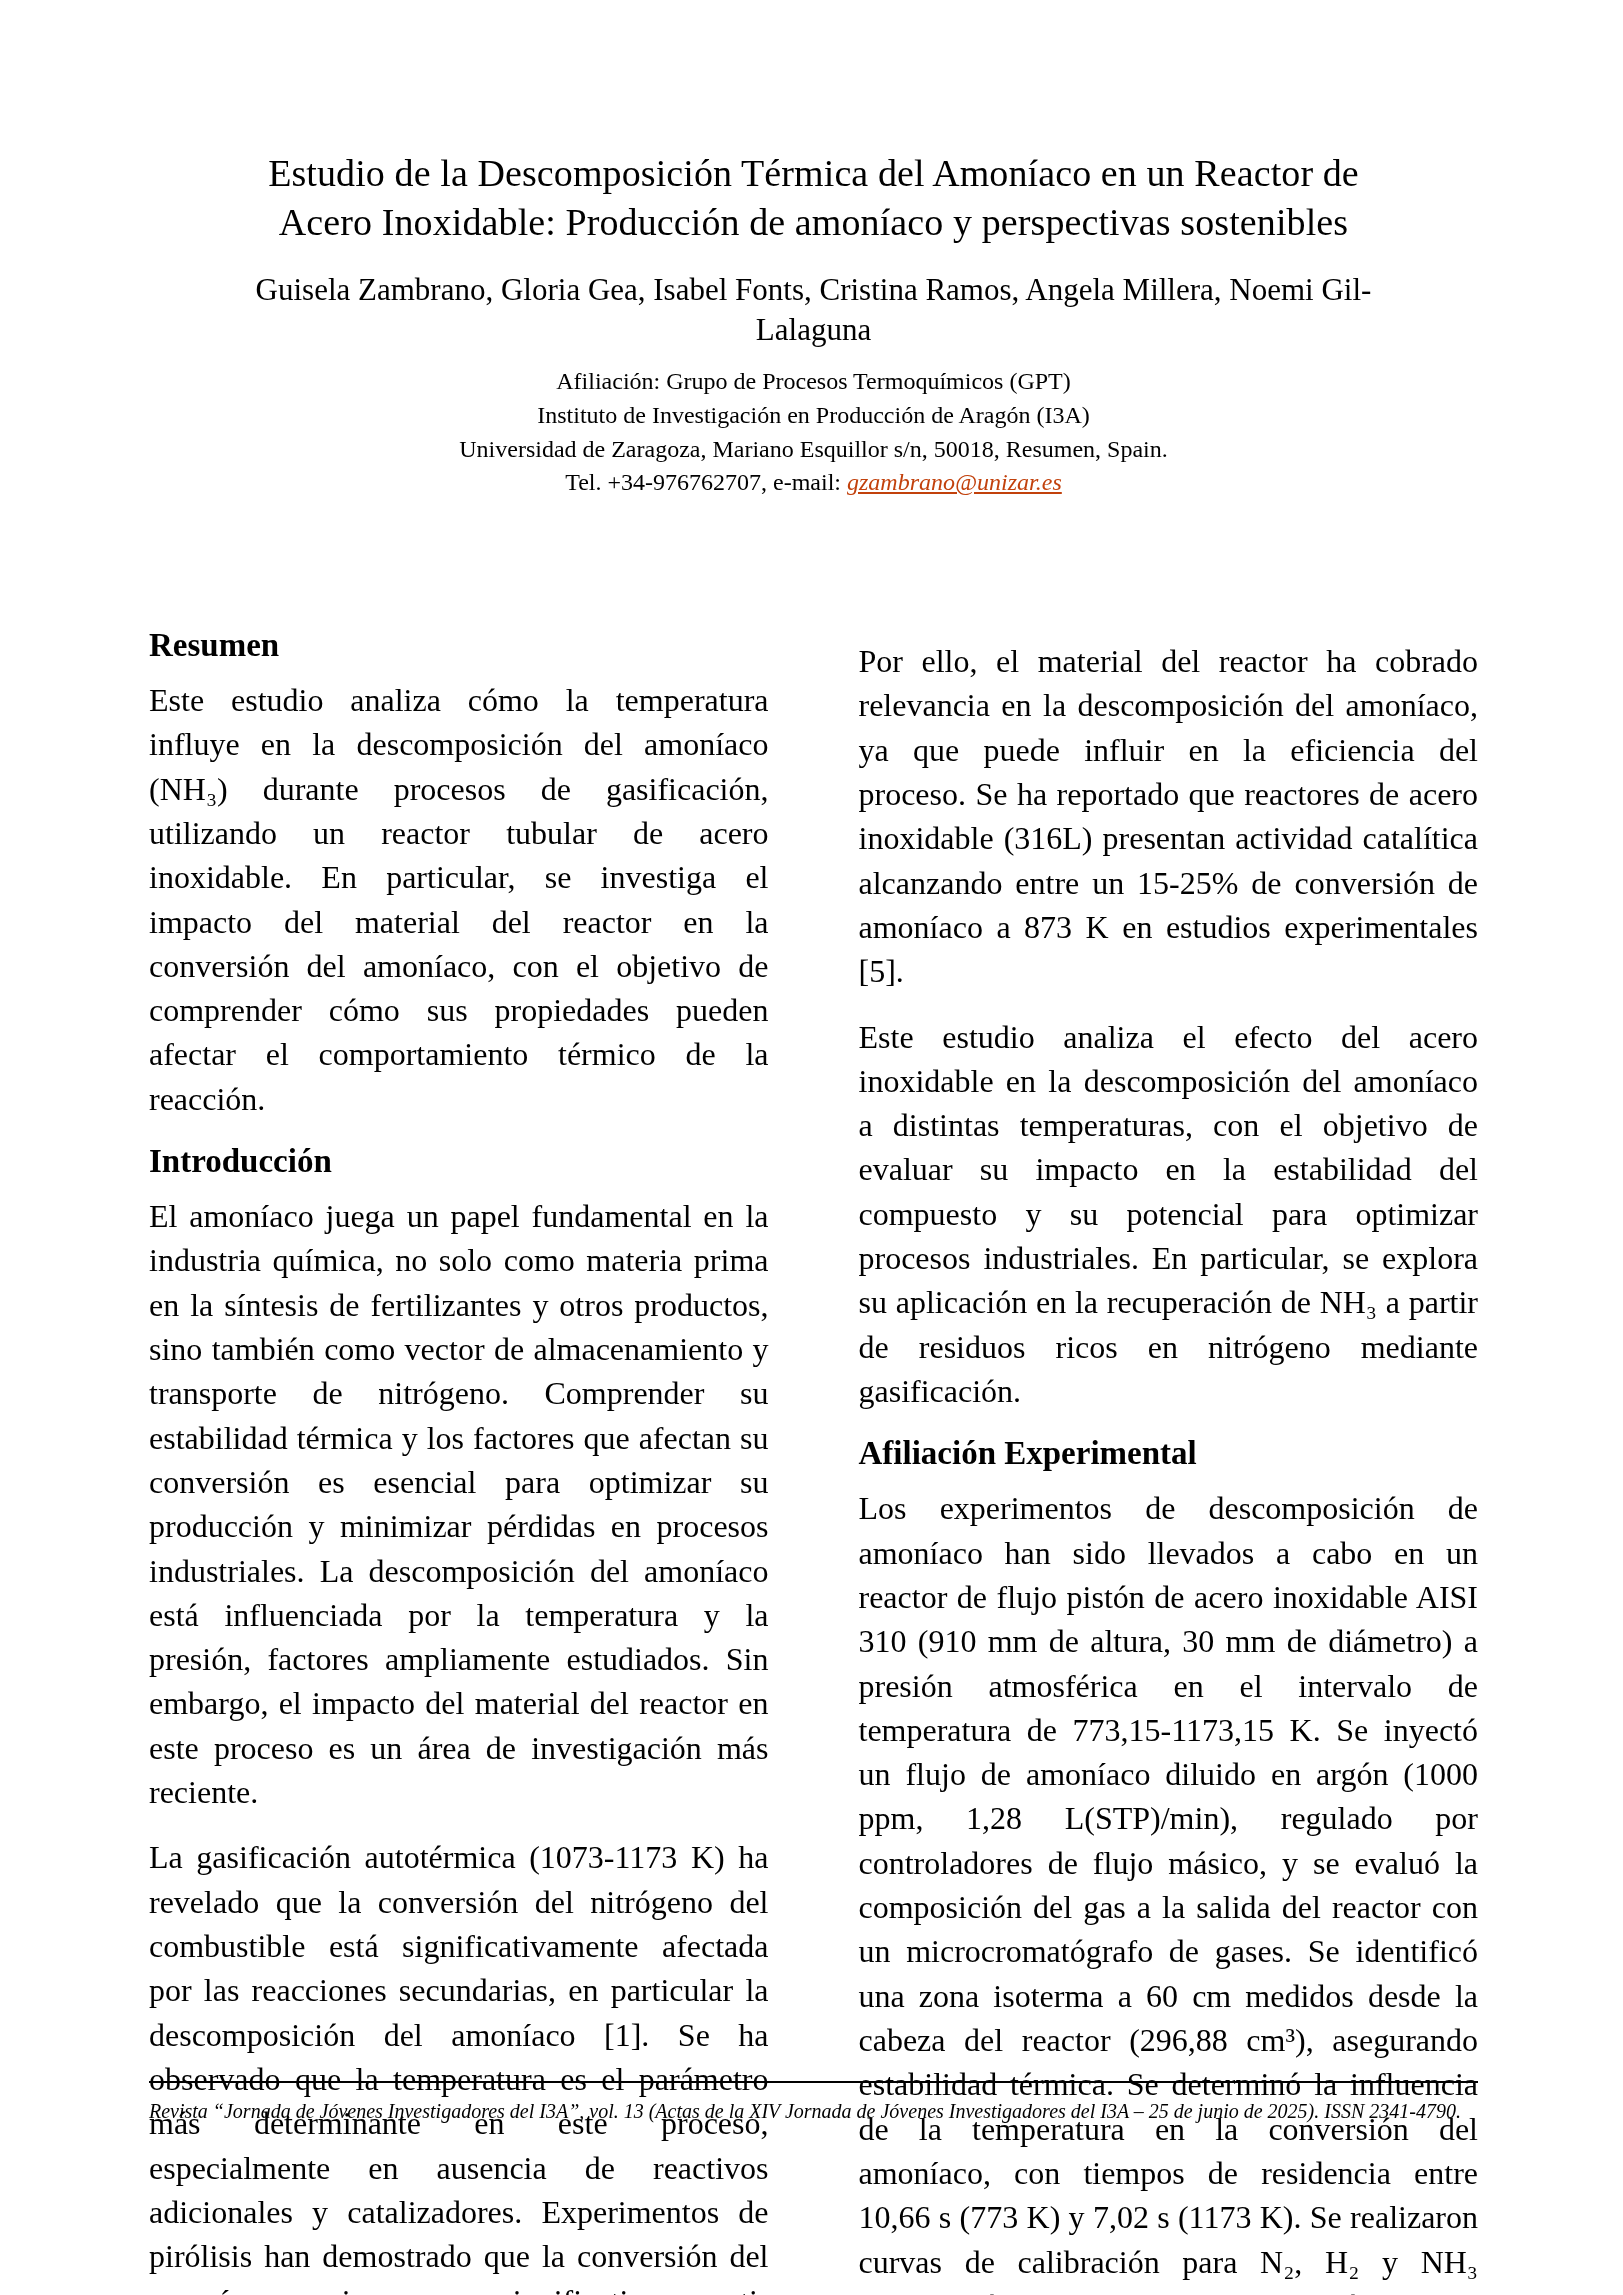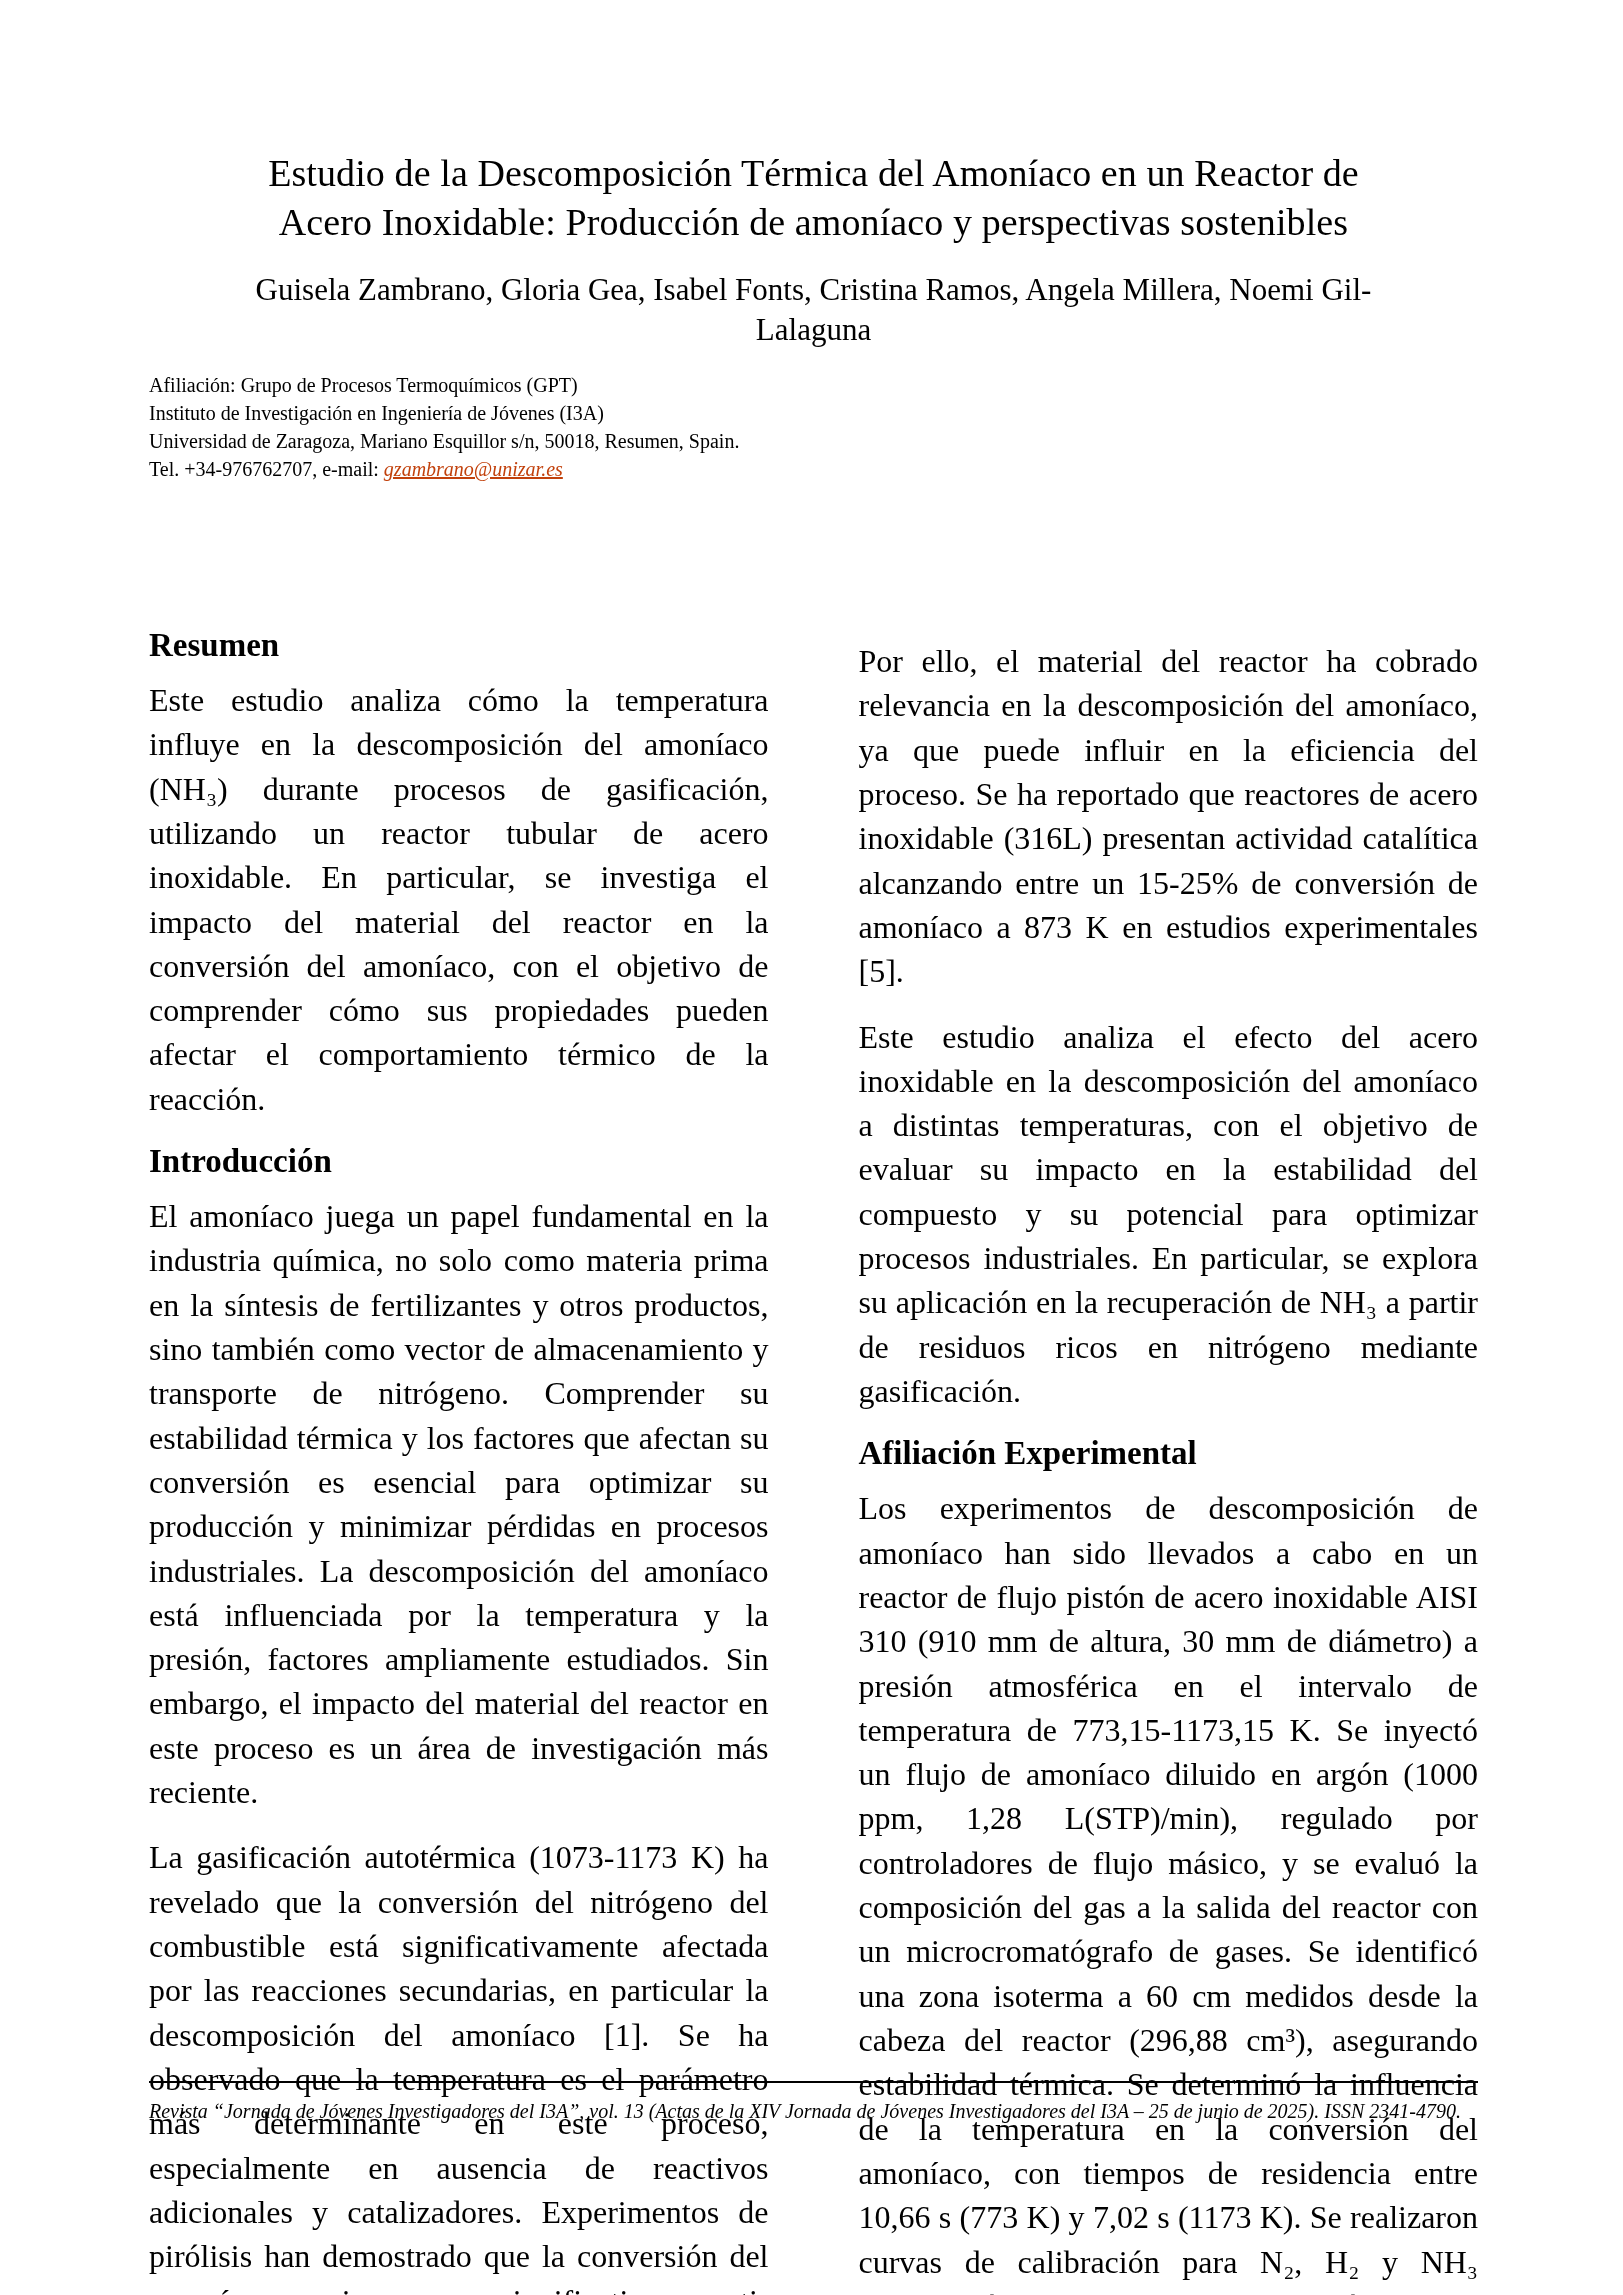--- a/index.html
+++ b/index.html
@@ -37,23 +37,23 @@
   }
   .doc-authors {
     font-size: 31px;
     line-height: 1.30;
     text-align: center;
     margin: 23.6px auto 0 auto;
     width: 1231px;
     font-weight: normal;
   }
   .affiliation {
-    margin-top: 21px;
-    text-align: left;
-    font-size: 20px;
+    margin-top: 15px;
+    text-align: center;
+    font-size: 24px;
     line-height: 1.40;
   }
   .affiliation .aff-line {
     display: block;
   }
   .email-link {
     color: #c2410c;
     text-decoration: underline;
     font-style: italic;
   }
@@ -116,21 +116,21 @@
 </head>
 <body>
 
 <div class="page">
 
   <div class="header">
     <h1 class="doc-title">Estudio de la Descomposición Térmica del Amoníaco en un Reactor de Acero Inoxidable: Producción de amoníaco y perspectivas sostenibles</h1>
     <div class="doc-authors">Guisela Zambrano, Gloria Gea, Isabel Fonts, Cristina Ramos, Angela Millera, Noemi Gil-Lalaguna</div>
     <div class="affiliation">
       <span class="aff-line">Afiliación: Grupo de Procesos Termoquímicos (GPT)</span>
-      <span class="aff-line">Instituto de Investigación en Ingeniería de Jóvenes (I3A)</span>
+      <span class="aff-line">Instituto de Investigación en Producción de Aragón (I3A)</span>
       <span class="aff-line">Universidad de Zaragoza, Mariano Esquillor s/n, 50018, Resumen, Spain.</span>
       <span class="aff-line"><span>Tel. +34-976762707, e-mail: </span><a class="email-link" href="#">gzambrano@unizar.es</a></span>
     </div>
   </div>
 
   <div class="columns">
 
     <div class="col">
       <h2 class="sec-heading">Resumen</h2>
       <p class="body-text">Este estudio analiza cómo la temperatura influye en la descomposición del amoníaco (NH₃) durante procesos de gasificación, utilizando un reactor tubular de acero inoxidable. En particular, se investiga el impacto del material del reactor en la conversión del amoníaco, con el objetivo de comprender cómo sus propiedades pueden afectar el comportamiento térmico de la reacción.</p>

